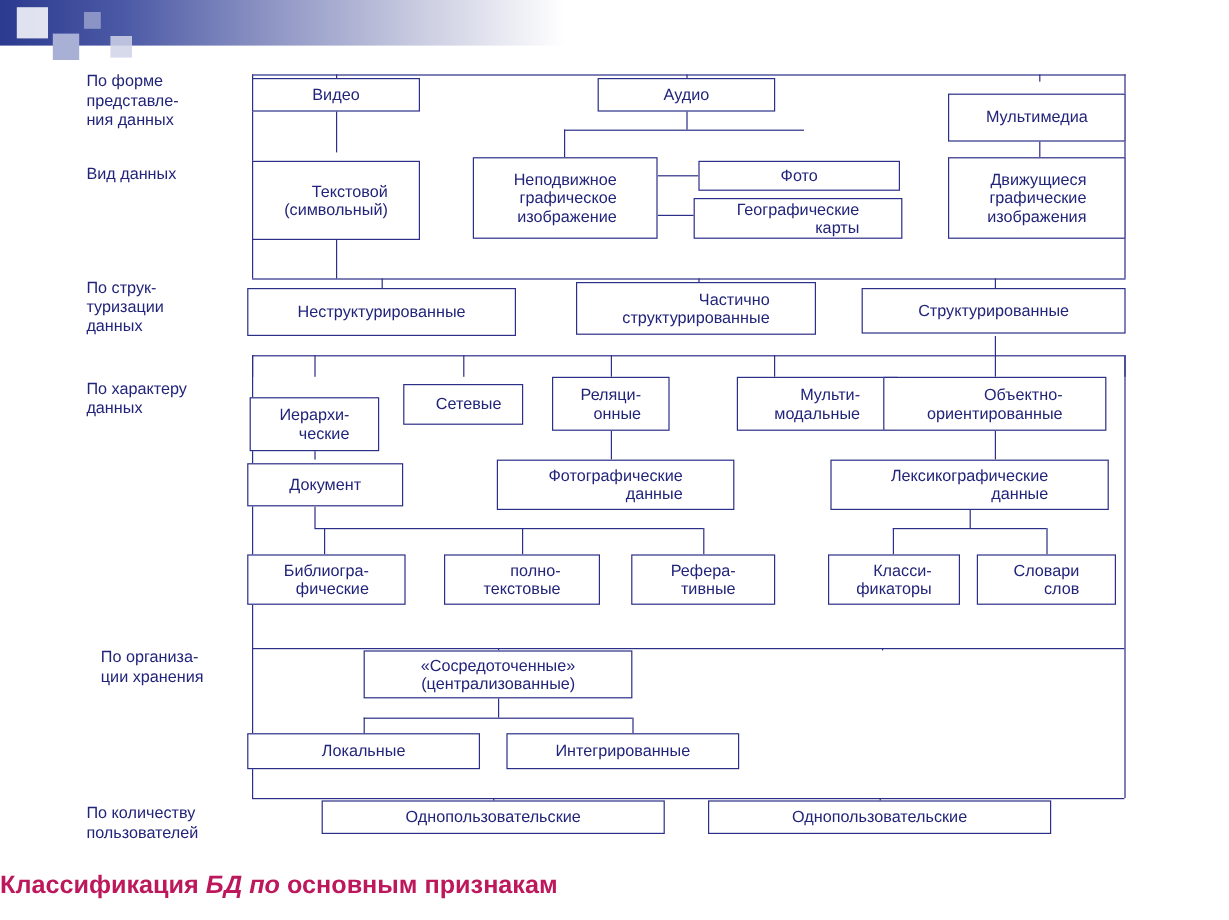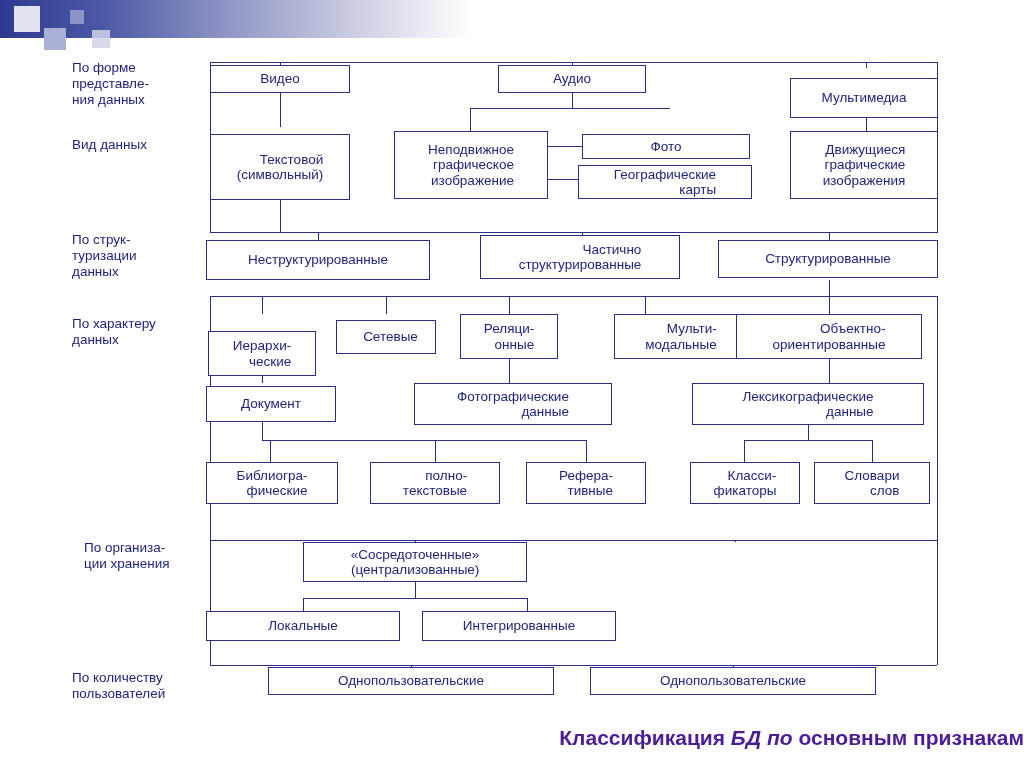--- a/index.html
+++ b/index.html
@@ -67,22 +67,22 @@
     position: absolute;
     background: #2b2f87;
   }
   .h { height: 1.4px; }
   .v { width: 1.4px; }
   .caption {
     position: absolute;
     left: 0;
     top: 726px;
     width: 1024px;
-    text-align: right;
-    color: #4c1d95;
+    text-align: left;
+    color: #be185d;
     font-size: 21px;
     font-weight: bold;
     font-family: "Liberation Sans", sans-serif;
   }
   .caption .it { font-style: italic; }
 </style>
 </head>
 <body>
 
 <div id="slide">

